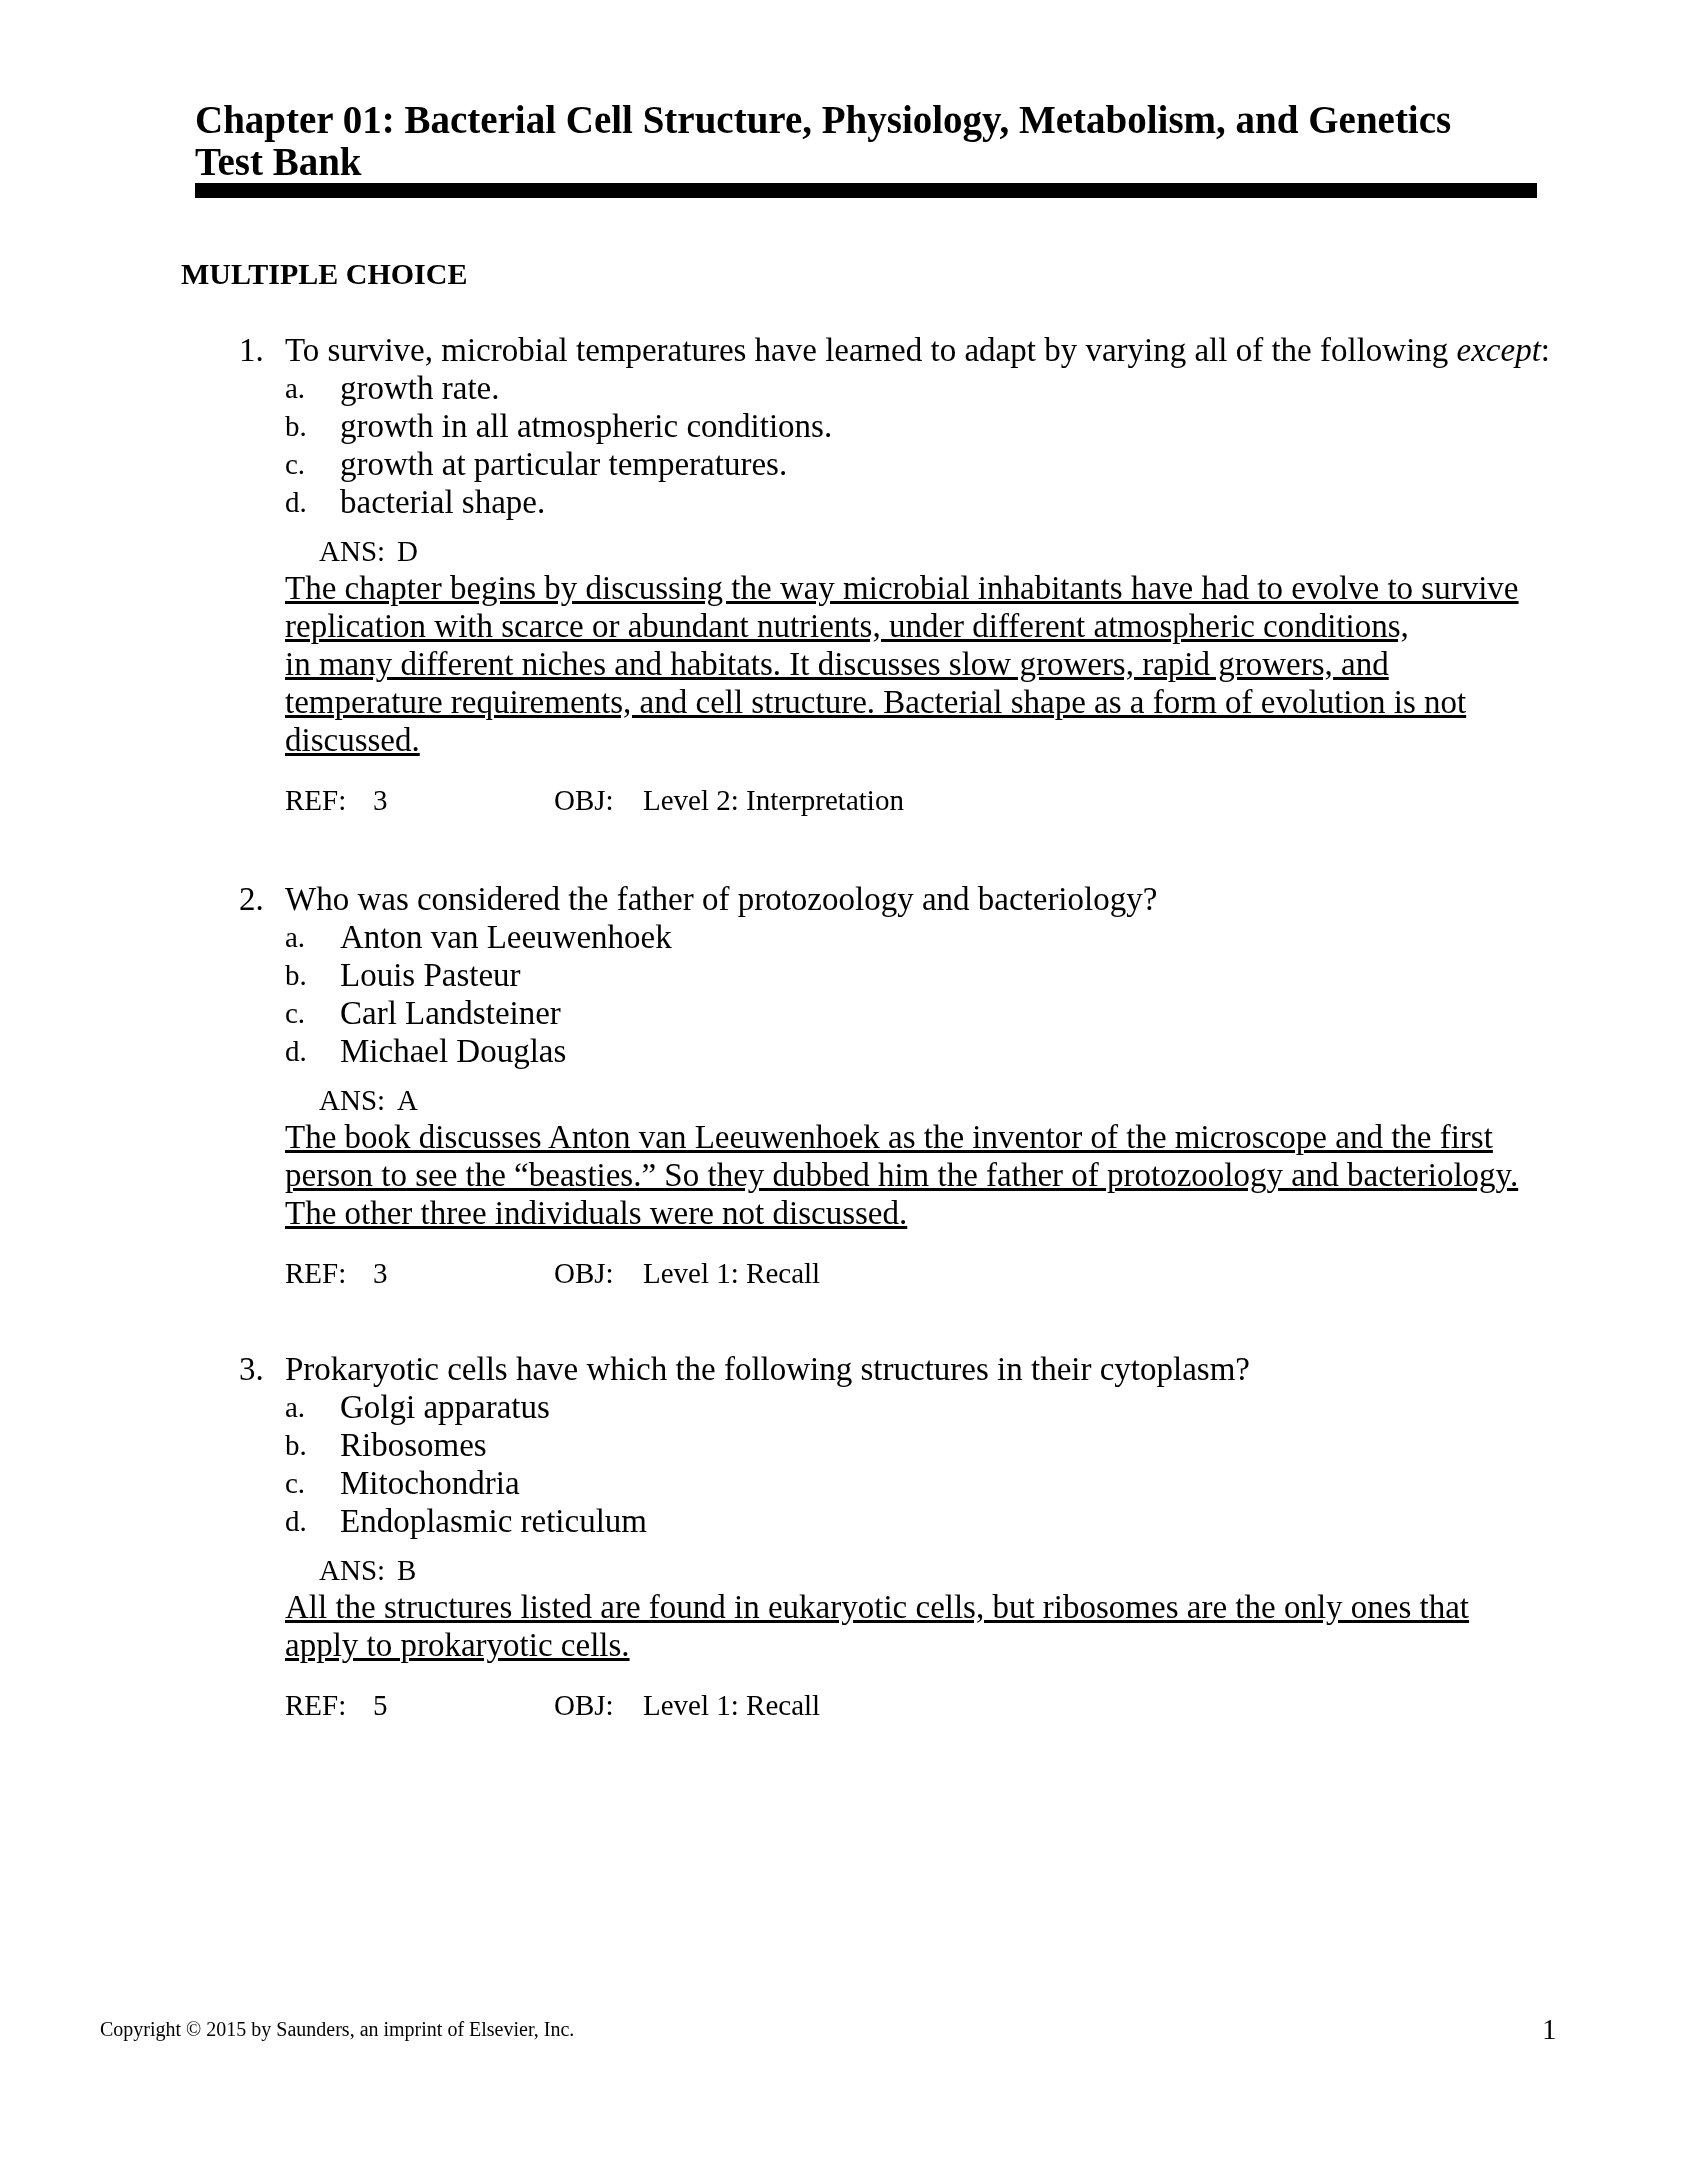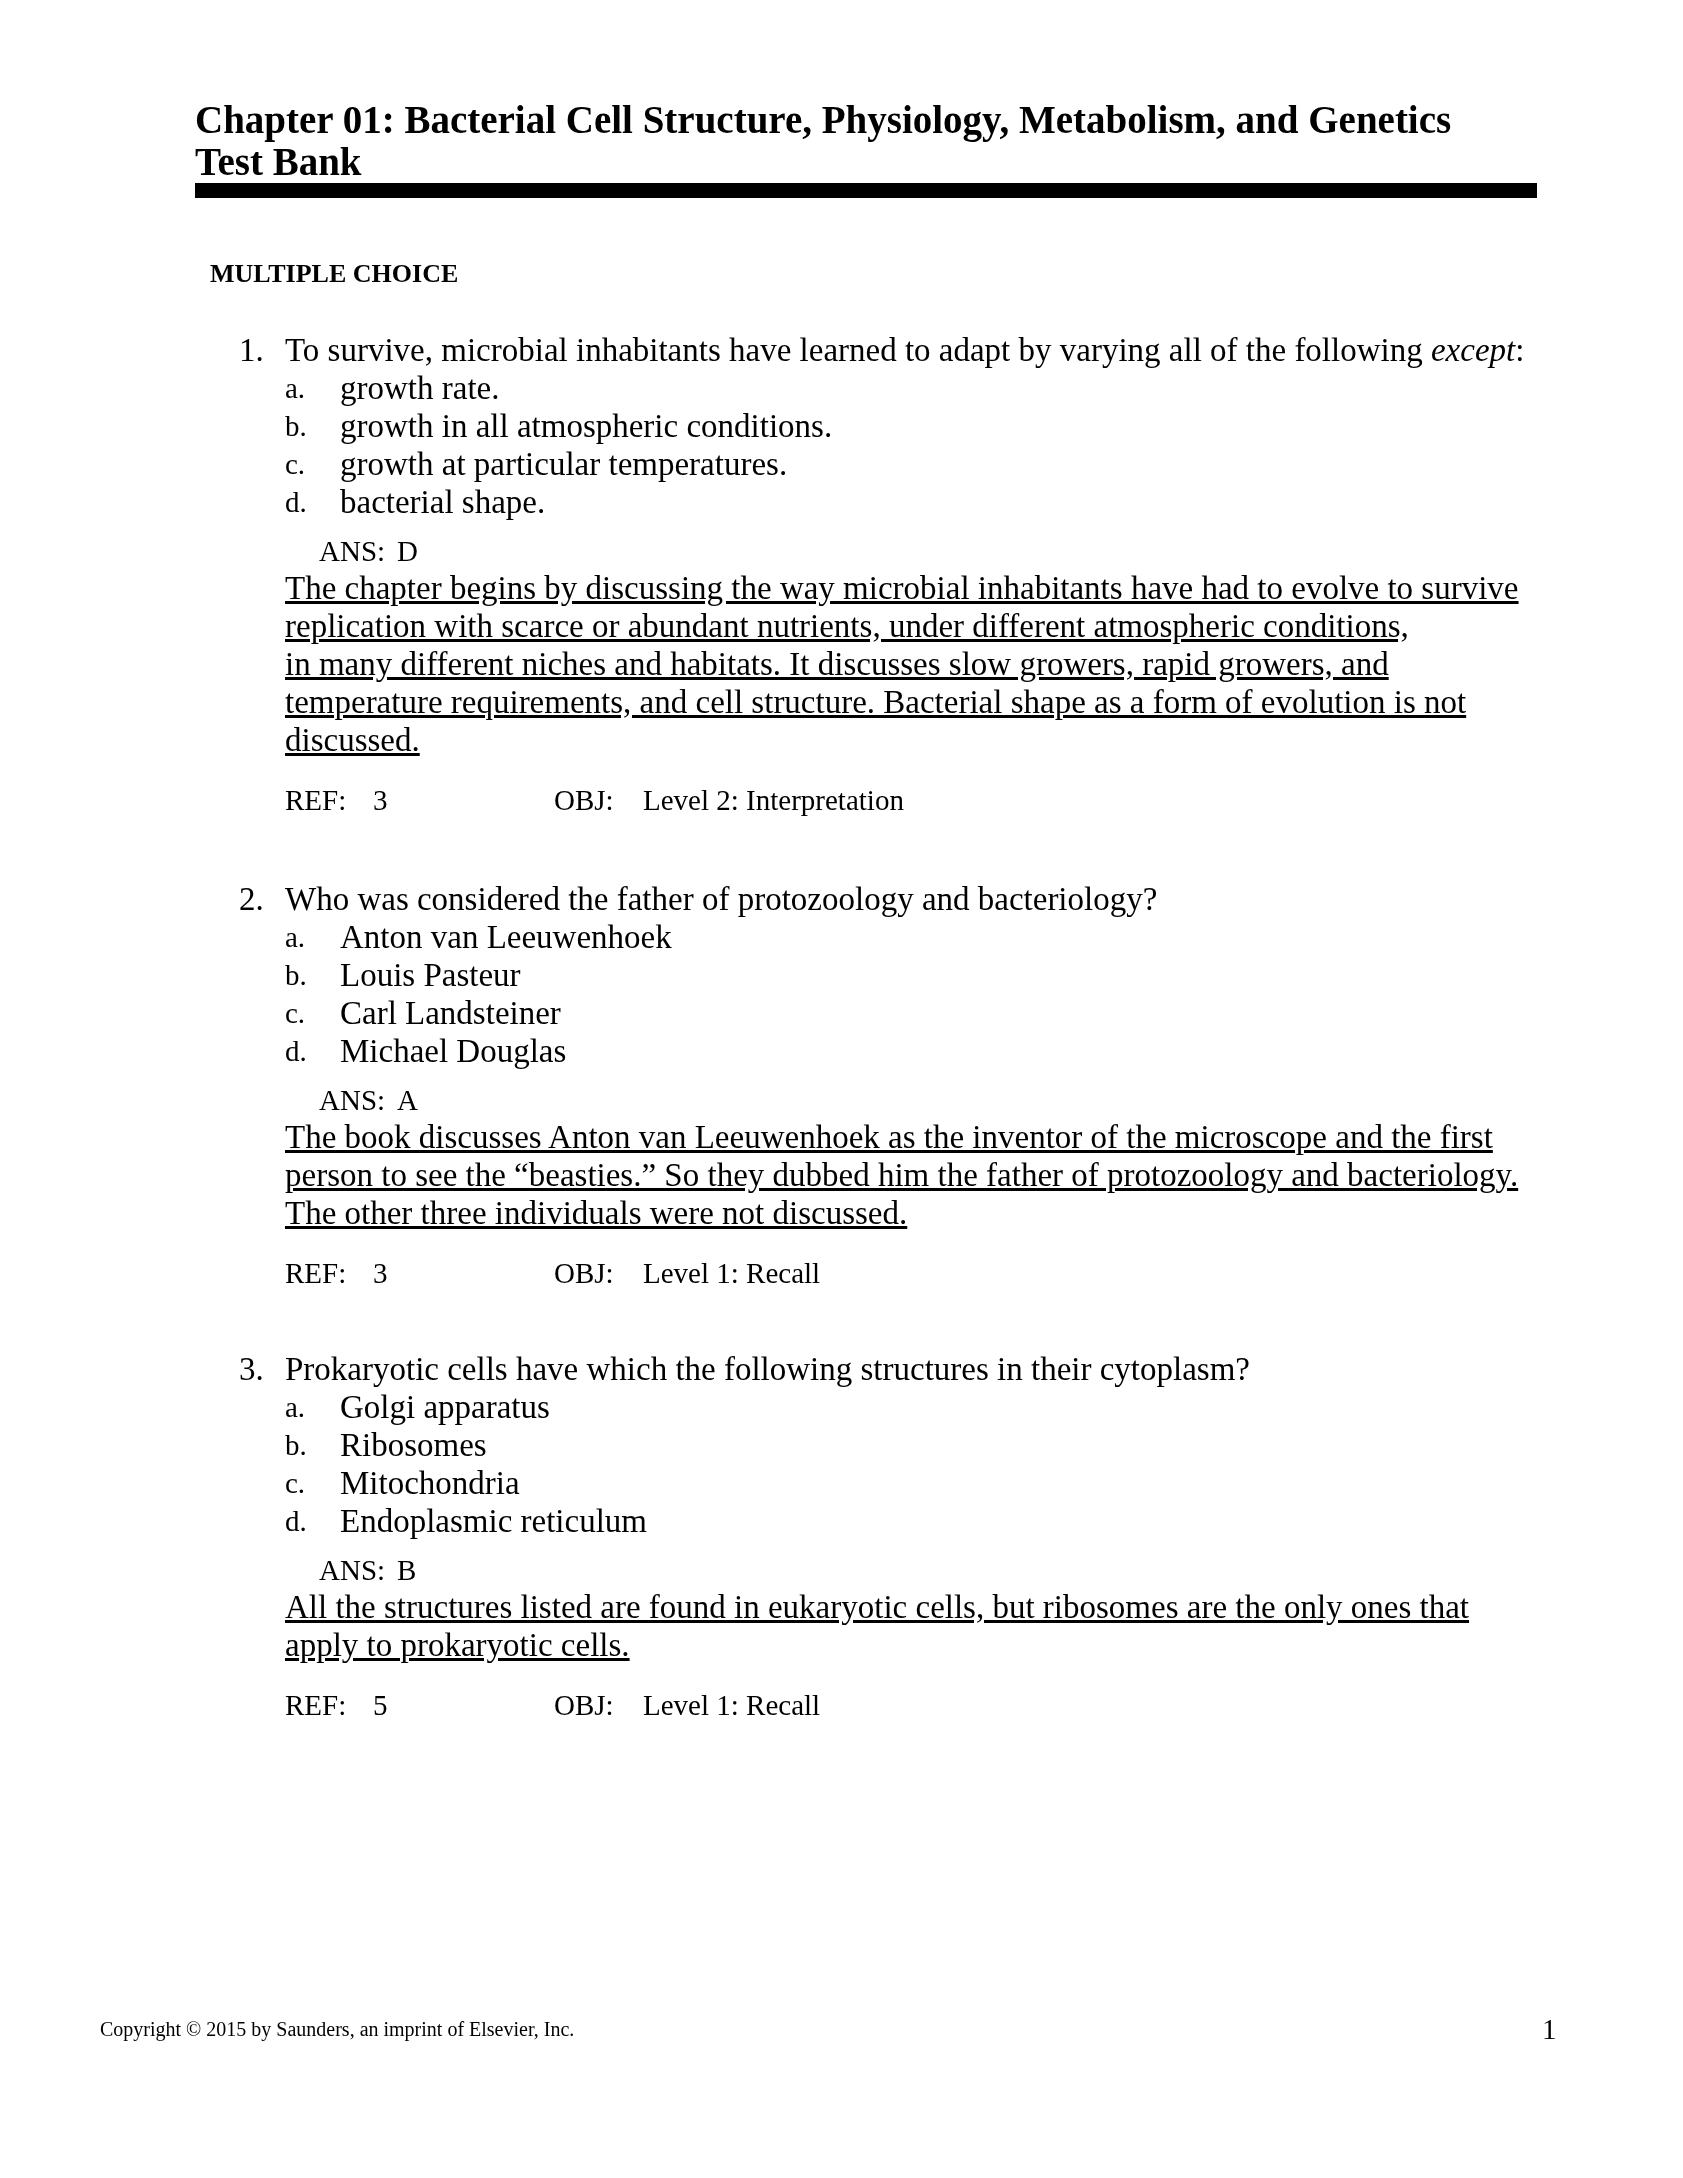--- a/index.html
+++ b/index.html
@@ -36,24 +36,24 @@
   .rule-bar {
     position: absolute;
     left: 195px;
     top: 183px;
     width: 1342px;
     height: 15px;
     background: #000000;
   }
   .section-heading {
     position: absolute;
-    left: 210px;
+    left: 181px;
     top: 255px;
     font-weight: bold;
-    font-size: 26px;
+    font-size: 30px;
     line-height: 38px;
     white-space: nowrap;
   }
   .question {
     position: absolute;
     left: 0;
     width: 1683px;
     font-size: 33px;
     line-height: 38px;
   }
@@ -141,21 +141,21 @@
     <div class="title-line">Chapter 01: Bacterial Cell Structure, Physiology, Metabolism, and Genetics</div>
     <div class="title-line">Test Bank</div>
   </div>
   <div class="rule-bar"></div>
 
   <div class="section-heading">MULTIPLE CHOICE</div>
 
   <div class="question" style="top:331px;">
     <div class="q-line">
       <span class="q-num">1.</span>
-      <span class="q-text"><span>To survive, microbial inhabitants have learned to adapt by varying all of the following </span><em>except</em><span>:</span></span>
+      <span class="q-text"><span>To survive, microbial temperatures have learned to adapt by varying all of the following </span><em>except</em><span>:</span></span>
     </div>
     <div class="q-line">
       <span class="opt-letter">a.</span>
       <span class="opt-text">growth rate.</span>
     </div>
     <div class="q-line">
       <span class="opt-letter">b.</span>
       <span class="opt-text">growth in all atmospheric conditions.</span>
     </div>
     <div class="q-line">

